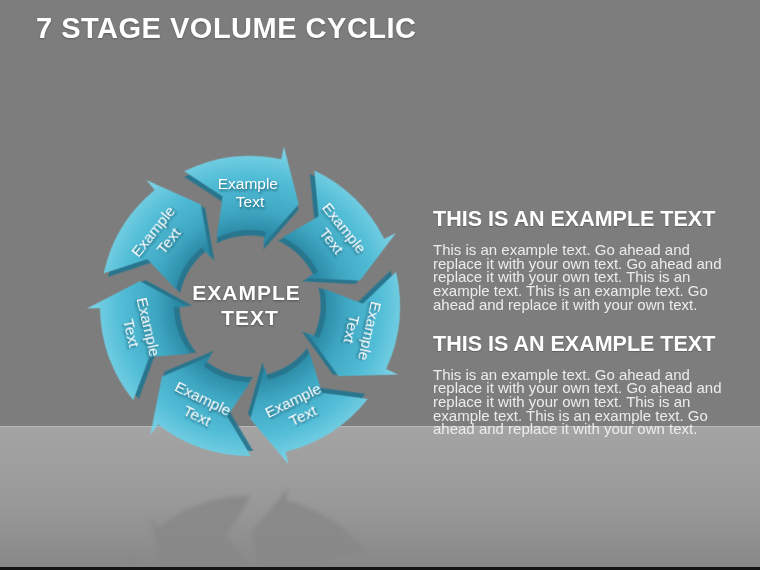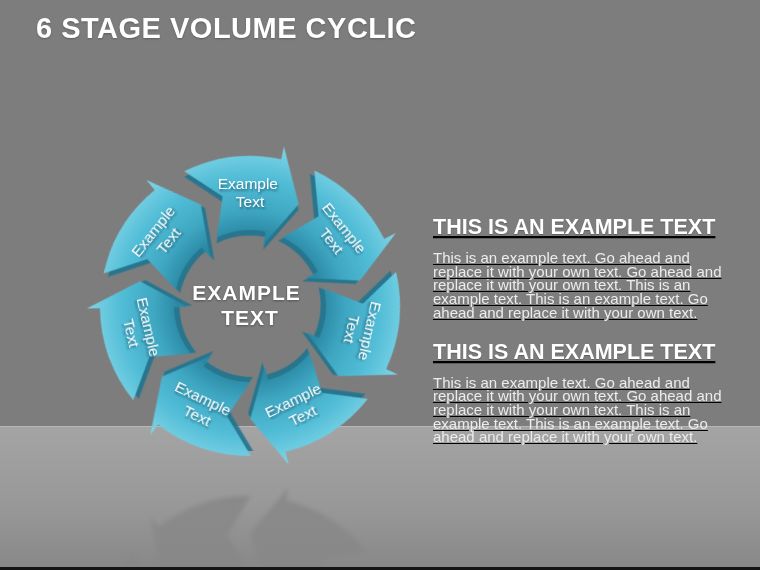--- a/index.html
+++ b/index.html
@@ -27,38 +27,38 @@
     fill:#ffffff; font-size:15.5px; font-weight:500;
     text-anchor:middle;
     filter:drop-shadow(1px 2px 1px rgba(0,50,70,0.55));
   }
   .center-label{
     fill:#ffffff; font-size:21px; font-weight:bold; letter-spacing:1px;
     text-anchor:middle;
     filter:drop-shadow(0 1px 1px rgba(0,0,0,0.35));
   }
   .right-col{
-    position:absolute; left:433px; top:216px; width:305px;text-decoration:underline;
+    position:absolute; left:433px; top:208px; width:305px;
   }
   .section-heading{
     margin:0 0 12px 0; color:#ffffff; font-size:21.5px; font-weight:bold;
     line-height:23px; white-space:nowrap;
     text-shadow:0 1px 1px rgba(0,0,0,0.25);
   }
   .section-body{
     margin:0 0 21px 0; width:294px;
     color:#ececec; font-size:15px; line-height:13.7px;
   }
 </style>
 </head>
 <body>
 
 <div class="slide">
 
-  <h1 class="slide-title">6 STAGE VOLUME CYCLIC</h1>
+  <h1 class="slide-title">7 STAGE VOLUME CYCLIC</h1>
 
   <div class="floor"></div>
 
   <svg class="ring-svg" width="344" height="436" viewBox="0 0 344 436">
     <defs>
       <path id="seg" d="M172,22 A150,150 0 0 1 264.4,53.8 L272.4,43.6 L260.4,101.7 L210.8,122.4 L218.8,112.1 A76,76 0 0 0 172,96 L195.5,61.5 Z"></path>
       <radialGradient id="ringGrad" gradientUnits="userSpaceOnUse" cx="172" cy="172" r="166">
         <stop offset="0.44" stop-color="#2b8aa6"></stop>
         <stop offset="0.58" stop-color="#3fa7c2"></stop>
         <stop offset="0.78" stop-color="#52bdd7"></stop>

